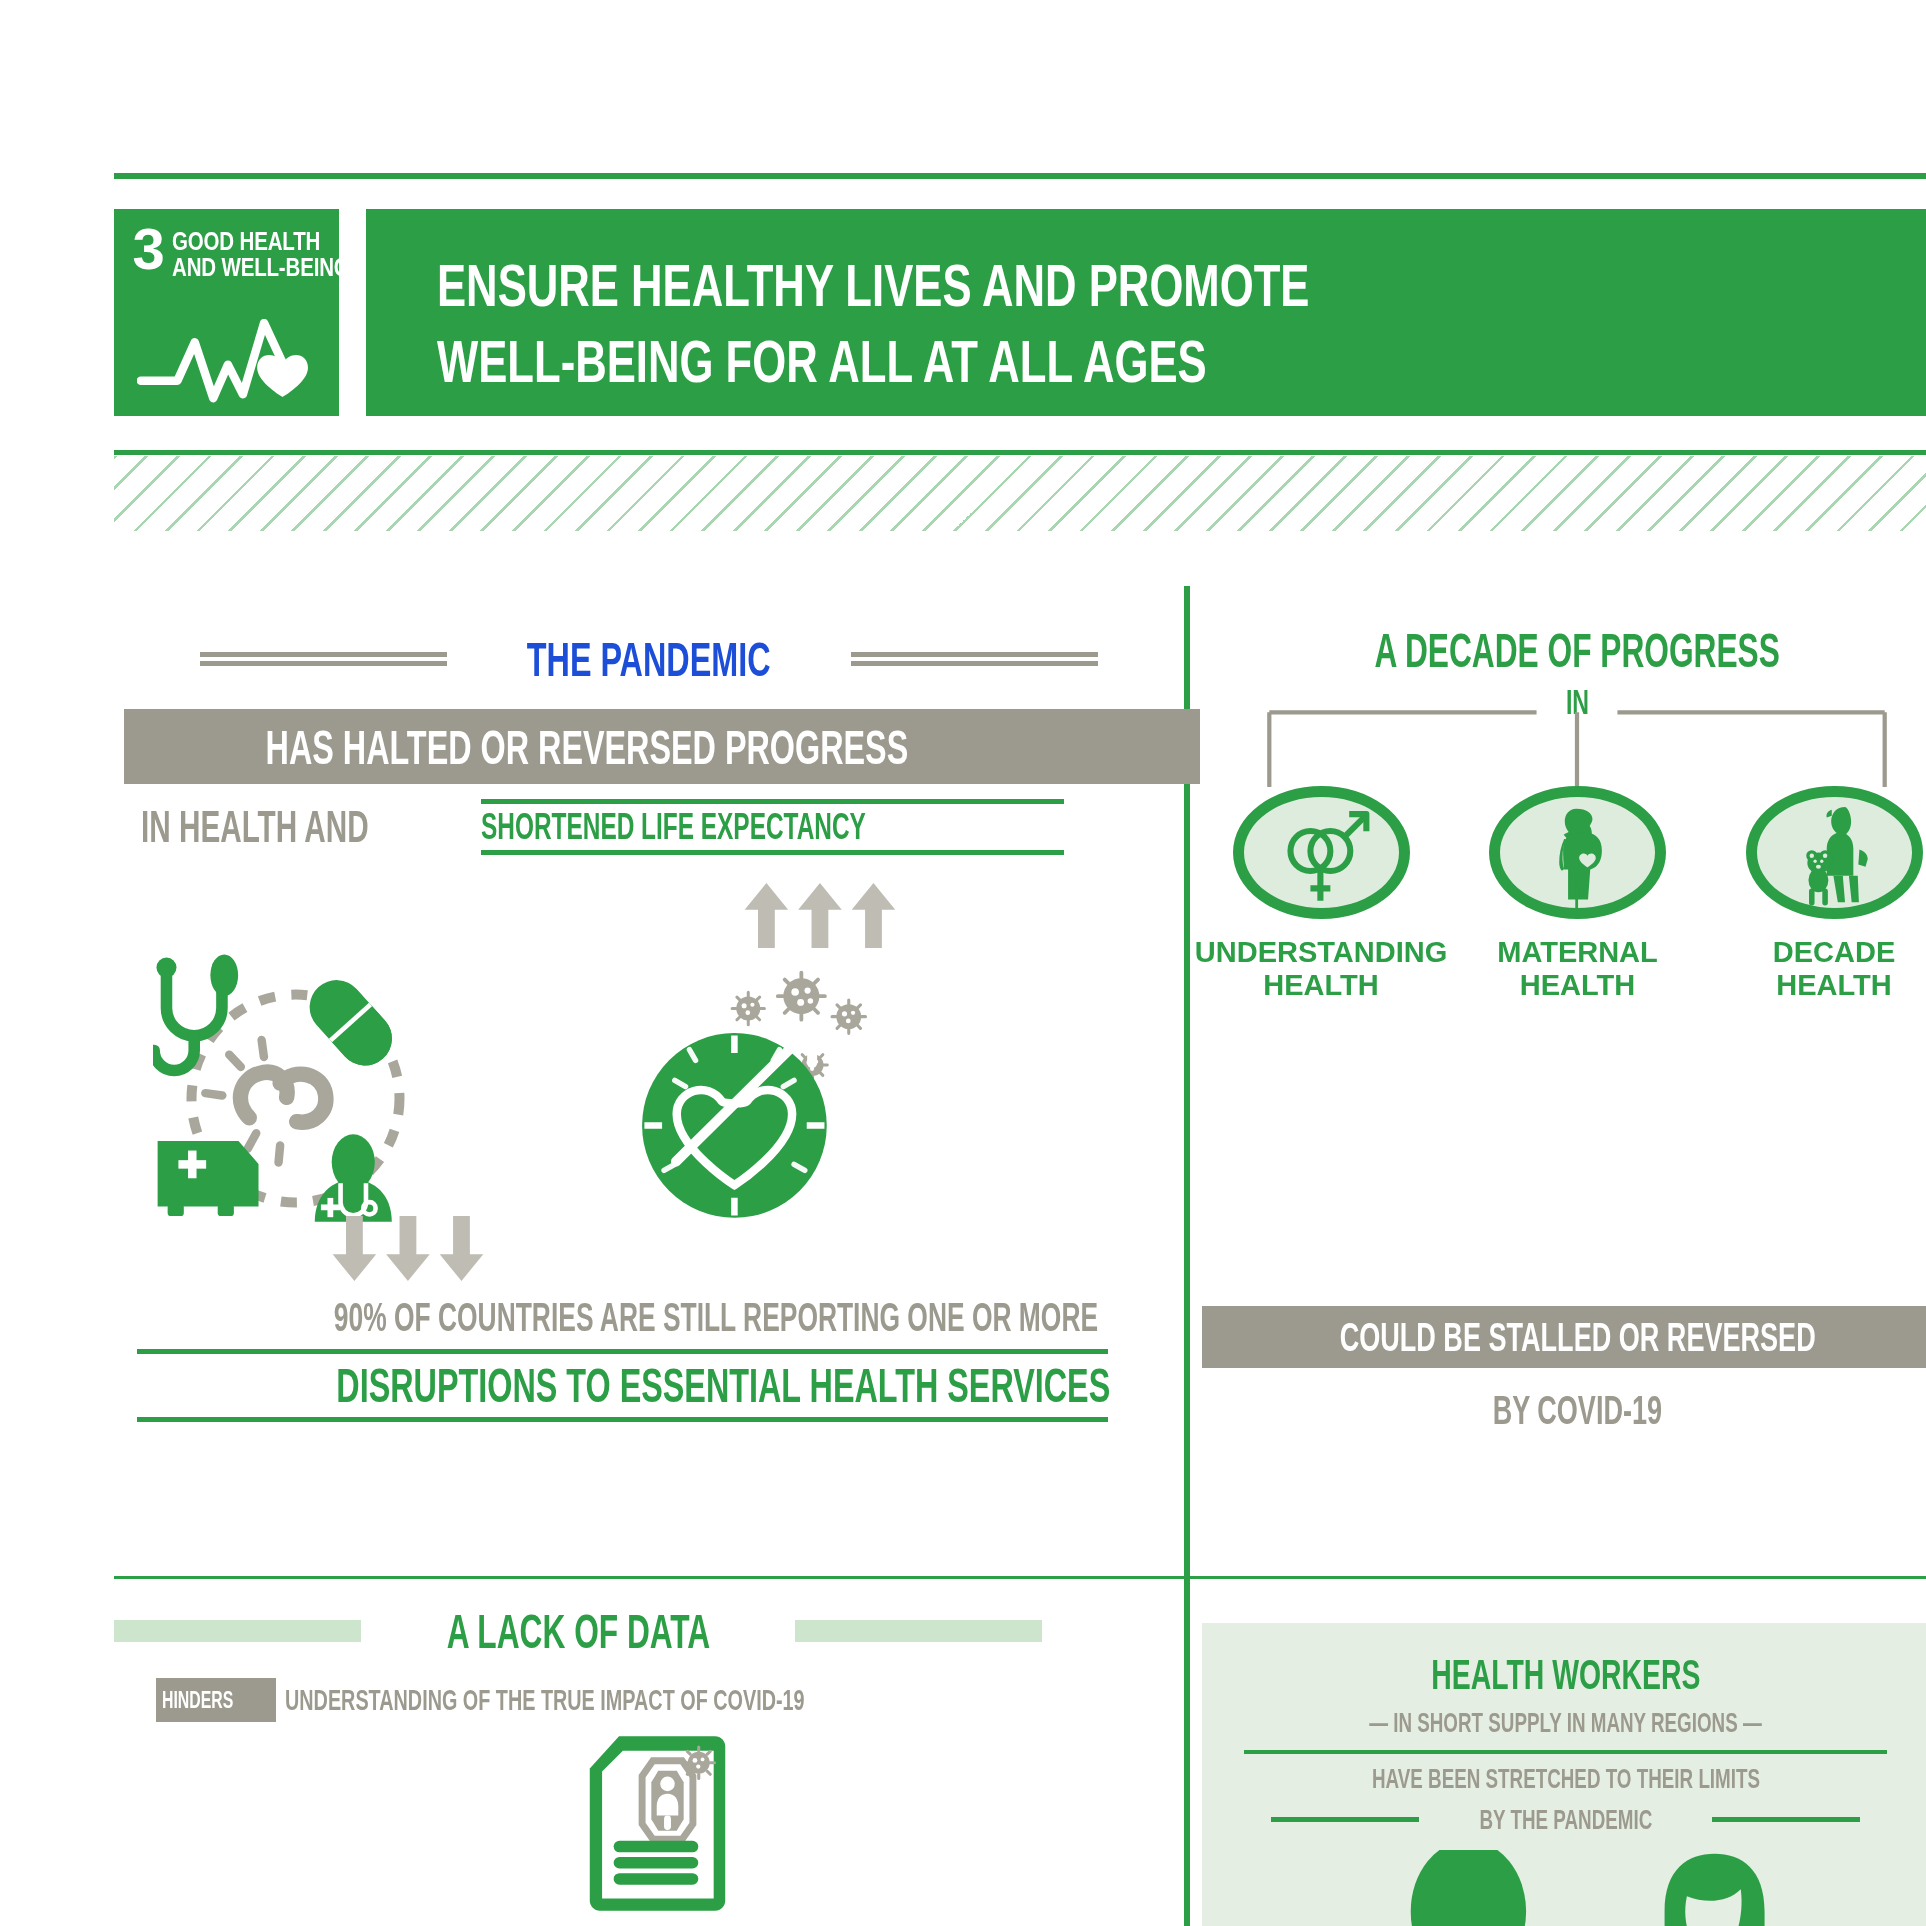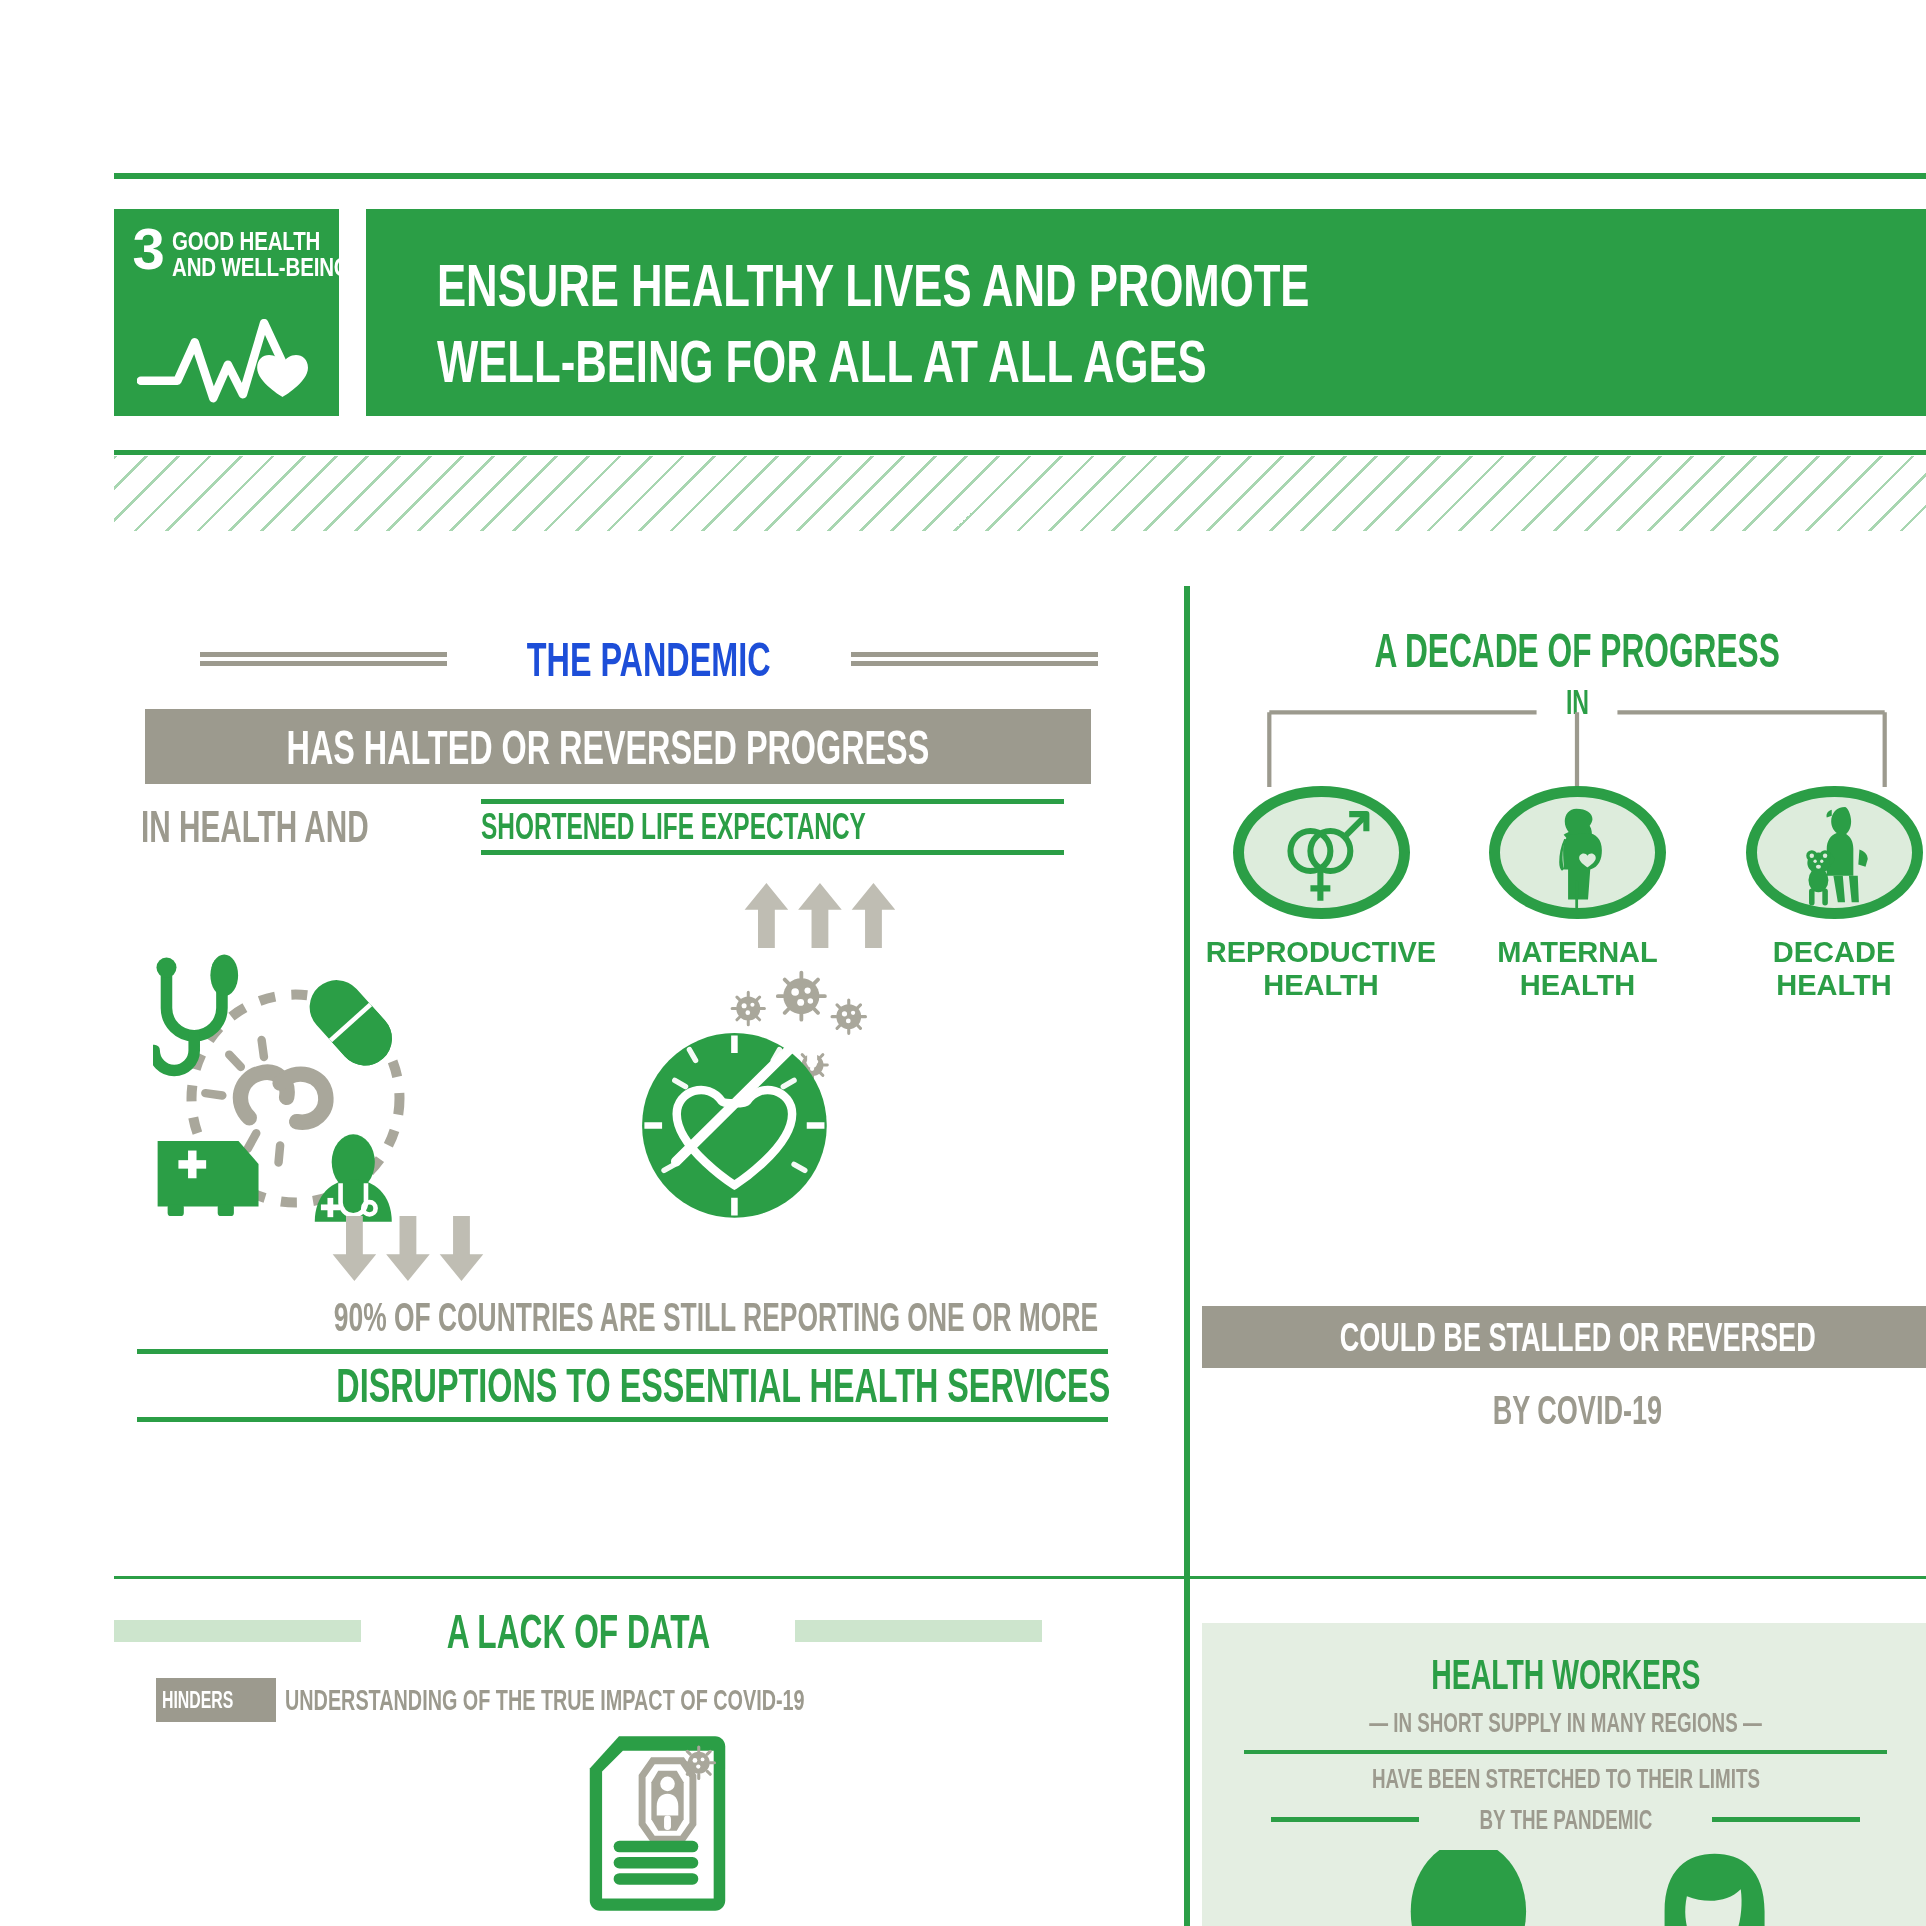--- a/index.html
+++ b/index.html
@@ -35,21 +35,21 @@
   #hline-right{position:absolute;left:1076px;top:990px;width:775px;height:2.7px;background:#2b9e46;}
   .sq-x{transform:scaleX(.66);transform-origin:center center;display:inline-block;white-space:nowrap;}
   .sq-l{transform:scaleX(.66);transform-origin:left center;display:inline-block;white-space:nowrap;}
 
   
   #p1{position:absolute;left:0;top:0;width:1070px;height:990px;}
   #p1-title-row{position:absolute;left:0;top:42px;width:1070px;height:62px;display:flex;align-items:center;justify-content:center;gap:17.7px;}
   .dbl-rule{width:247px;height:14.6px;display:flex;flex-direction:column;justify-content:space-between;}
   .dbl-rule span{display:block;height:5px;background:#9c9a8e;}
   #p1-title{color:#1d4ed8;font-size:49px;font-weight:700;text-align:right;}
-  #p1-band{position:absolute;left:31px;top:123px;width:946px;height:75px;background:#9c9a8e;padding-left:8px;}
+  #p1-band{position:absolute;left:10px;top:123px;width:1076px;height:75px;background:#9c9a8e;padding-left:8px;}
   #p1-band-txt{position:absolute;left:0;top:0;width:926px;height:75px;display:flex;align-items:center;justify-content:center;color:#fff;font-size:49px;font-weight:700;}
   #p1-line2{position:absolute;left:27px;top:214px;width:963px;height:54px;display:flex;align-items:center;}
   #p1-l2a{color:#9c9a8e;font-size:45px;font-weight:700;}
   #p1-l2b{color:#2b9e46;font-size:37px;font-weight:700;margin-left:-5.4px;
           border-top:5.4px solid #2b9e46;border-bottom:5.4px solid #2b9e46;padding:2.3px 0;}
   #p1-icons{position:absolute;left:0;top:297px;width:1070px;height:393px;}
   #p1-txt-bot{position:absolute;left:23px;top:709px;width:971px;}
   #p1-b1{color:#9c9a8e;font-size:40px;font-weight:700;text-align:center;}
   #p1-b2{margin-top:8.5px;color:#2b9e46;font-size:49px;font-weight:700;text-align:center;
          border-top:5px solid #2b9e46;border-bottom:5px solid #2b9e46;padding:3.9px 0;}
@@ -314,21 +314,21 @@
             <g fill="none" stroke="#2b9e46" stroke-width="22">
               <circle cx="160" cy="195" r="72"></circle>
               <circle cx="232" cy="195" r="72"></circle>
               <path d="M196 267v108M160 330h72"></path>
               <path d="M283 144l74-74"></path>
             </g>
             <path d="M300 62h62v62" fill="none" stroke="#2b9e46" stroke-width="22" stroke-linejoin="round"></path>
           </svg>
         </div>
         <div class="circ-lbl">
-          <div>REPRODUCTIVE</div>
+          <div>UNDERSTANDING</div>
           <div>HEALTH</div>
         </div>
       </div>
 
       <div class="circ-wrap">
         <div class="circ">
           <svg viewBox="0 0 400 400">
             <g fill="#2b9e46">
               <path d="M196 42c-26 0-42 20-42 46 0 16 6 30 14 38-10 4-18 10-18 10l16 18 46-12 38 6c4-14 2-32-6-44 6-8 10-20 10-24 0-22-22-38-58-38z"></path>
               <path d="M176 136c-18 6-28 26-28 58 0 40 4 68 4 68l14 0 0 108h72l8-108c32-10 42-38 42-70 0-38-22-62-52-62z"></path>

